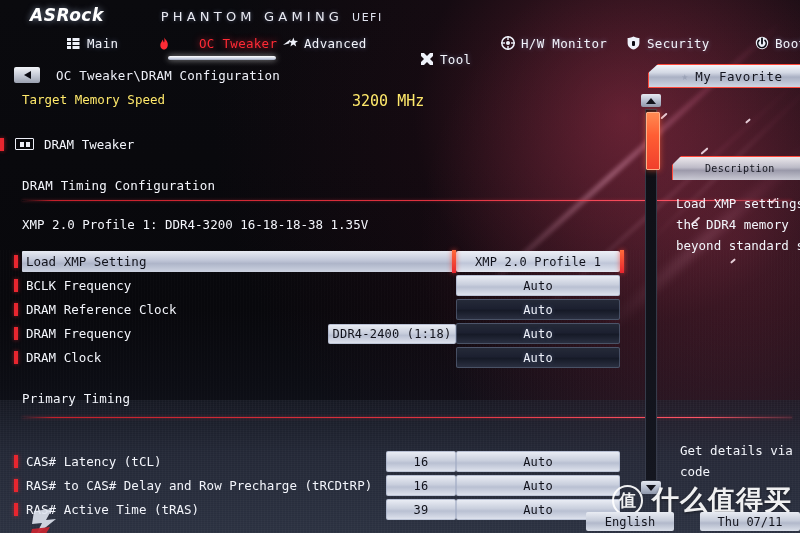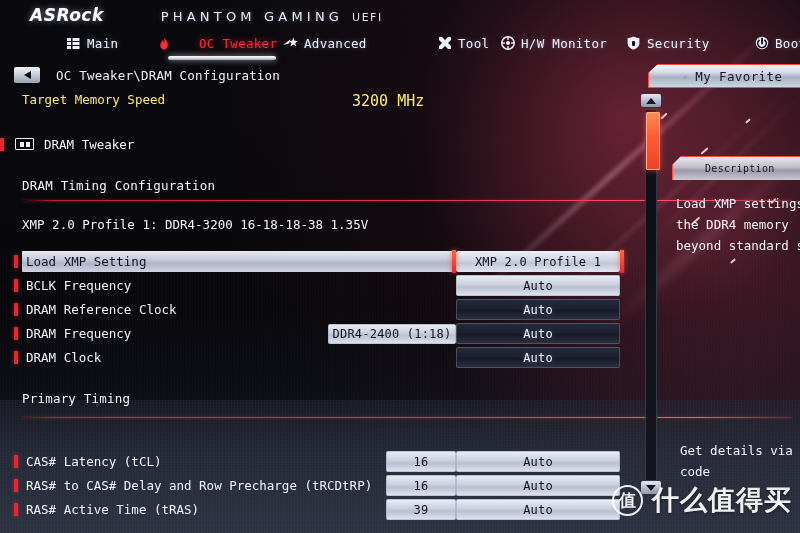--- a/index.html
+++ b/index.html
@@ -303,21 +303,21 @@
     <div class="nav-item" style="left:283px;">
       <span class="nav-ico">
         <svg width="16" height="12" viewBox="0 0 16 12">
             <path d="M0 8 L8 2 L6.5 6.5 Z" fill="#eef1f9"></path>
             <path d="M11 0 L12.3 3.6 L16 3.8 L13.1 6.1 L14.1 9.8 L11 7.7 L7.9 9.8 L8.9 6.1 L6 3.8 L9.7 3.6 Z" fill="#eef1f9"></path>
           </svg>
       </span>
       <span>Advanced</span>
     </div>
 
-    <div class="nav-item" style="left:437px;">
+    <div class="nav-item" style="left:419px;margin-top:16px;">
       <span class="nav-ico">
         <svg width="14" height="14" viewBox="0 0 14 14">
             <path d="M1 1 L4 1 L13 10 L13 13 L10 13 L1 4 Z" fill="#eef1f9"></path>
             <path d="M13 1 L13 4 L4 13 L1 13 L1 10 L10 1 Z" fill="#eef1f9"></path>
           </svg>
       </span>
       <span>Tool</span>
     </div>
 
     <div class="nav-item" style="left:500px;">
@@ -475,14 +475,28 @@
   <div class="qr-note">
     <p>Get details via</p>
     <p>code</p>
   </div>
 
   <div class="wm">
     <span class="wm-circle">值</span>
     <span class="wm-text">什么值得买</span>
   </div>
 
+  <div class="bottombar">
+    <div class="pg-logo">
+      <svg width="44" height="30" viewBox="0 0 44 30">
+        <path d="M8 4 L26 2 L20 13 L30 12 L10 28 L16 16 L6 17 Z" fill="#dfe4f0" opacity="0.9"></path>
+        <path d="M6 22 L24 20 L18 30 L4 30 Z" fill="#c42530" opacity="0.95"></path>
+      </svg>
+    </div>
+    <div class="bb-item bb-lang">
+      <span>English</span>
+    </div>
+    <div class="bb-item bb-date">
+      <span>Thu 07/11</span>
+    </div>
+  </div>
 
 </div>
 
 </body></html>

